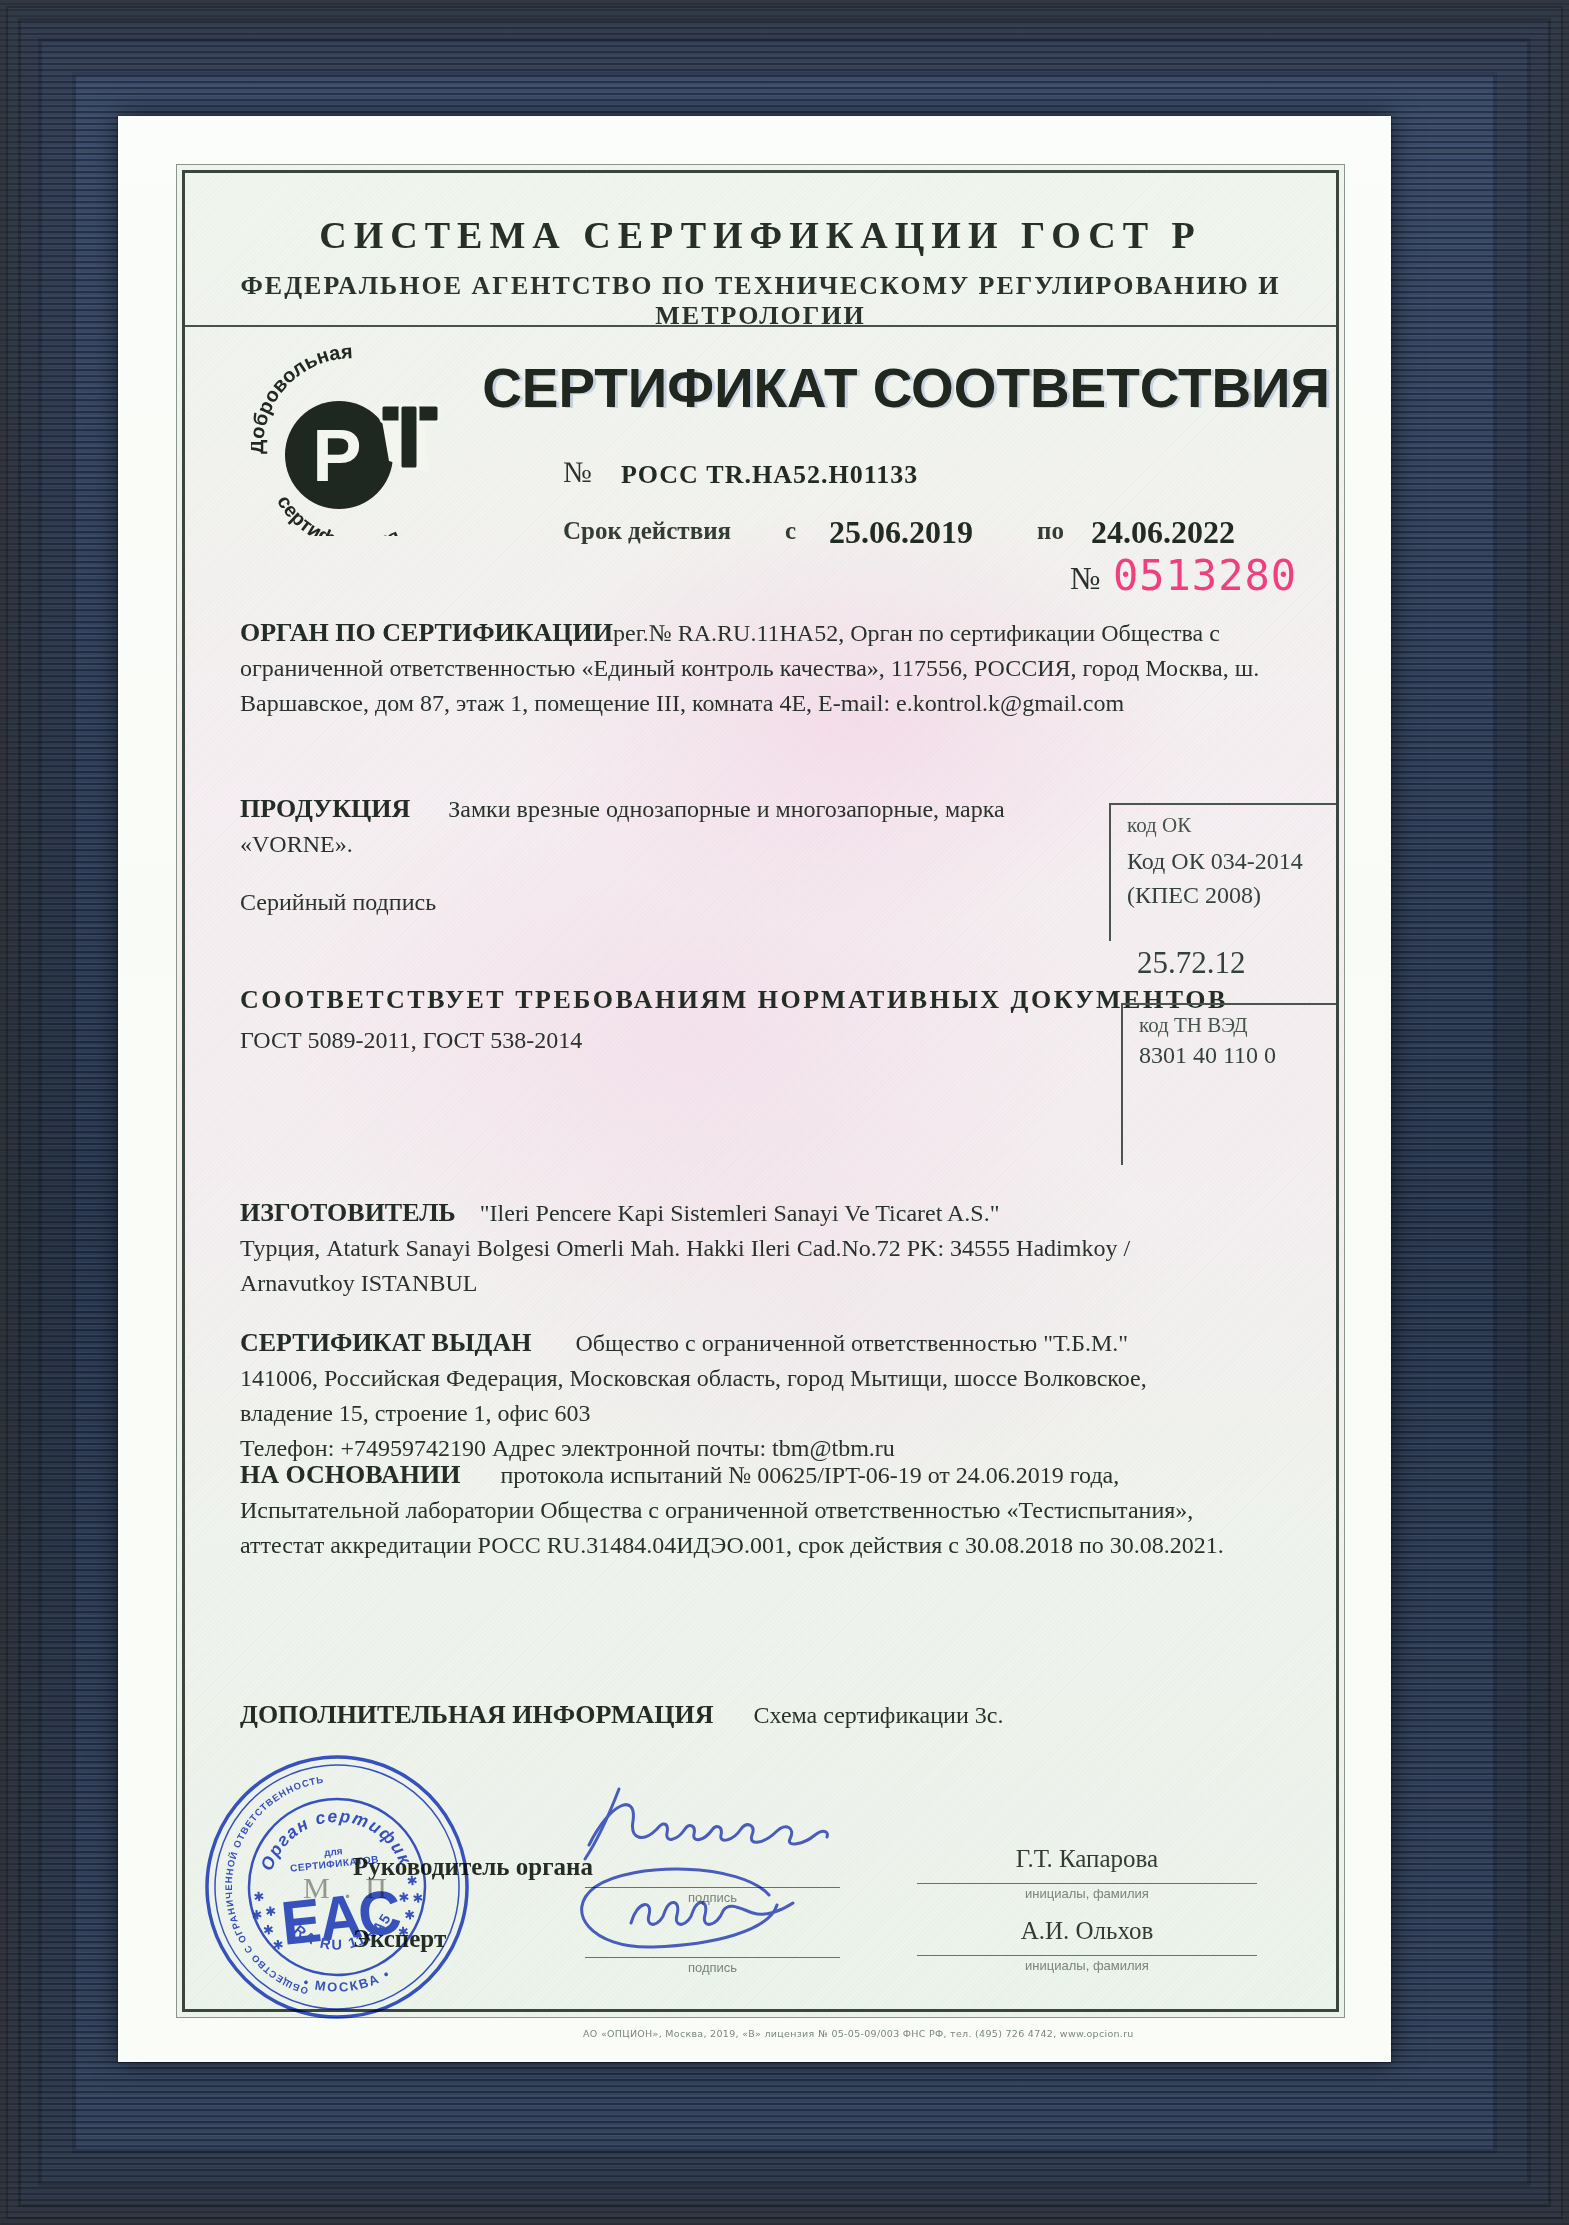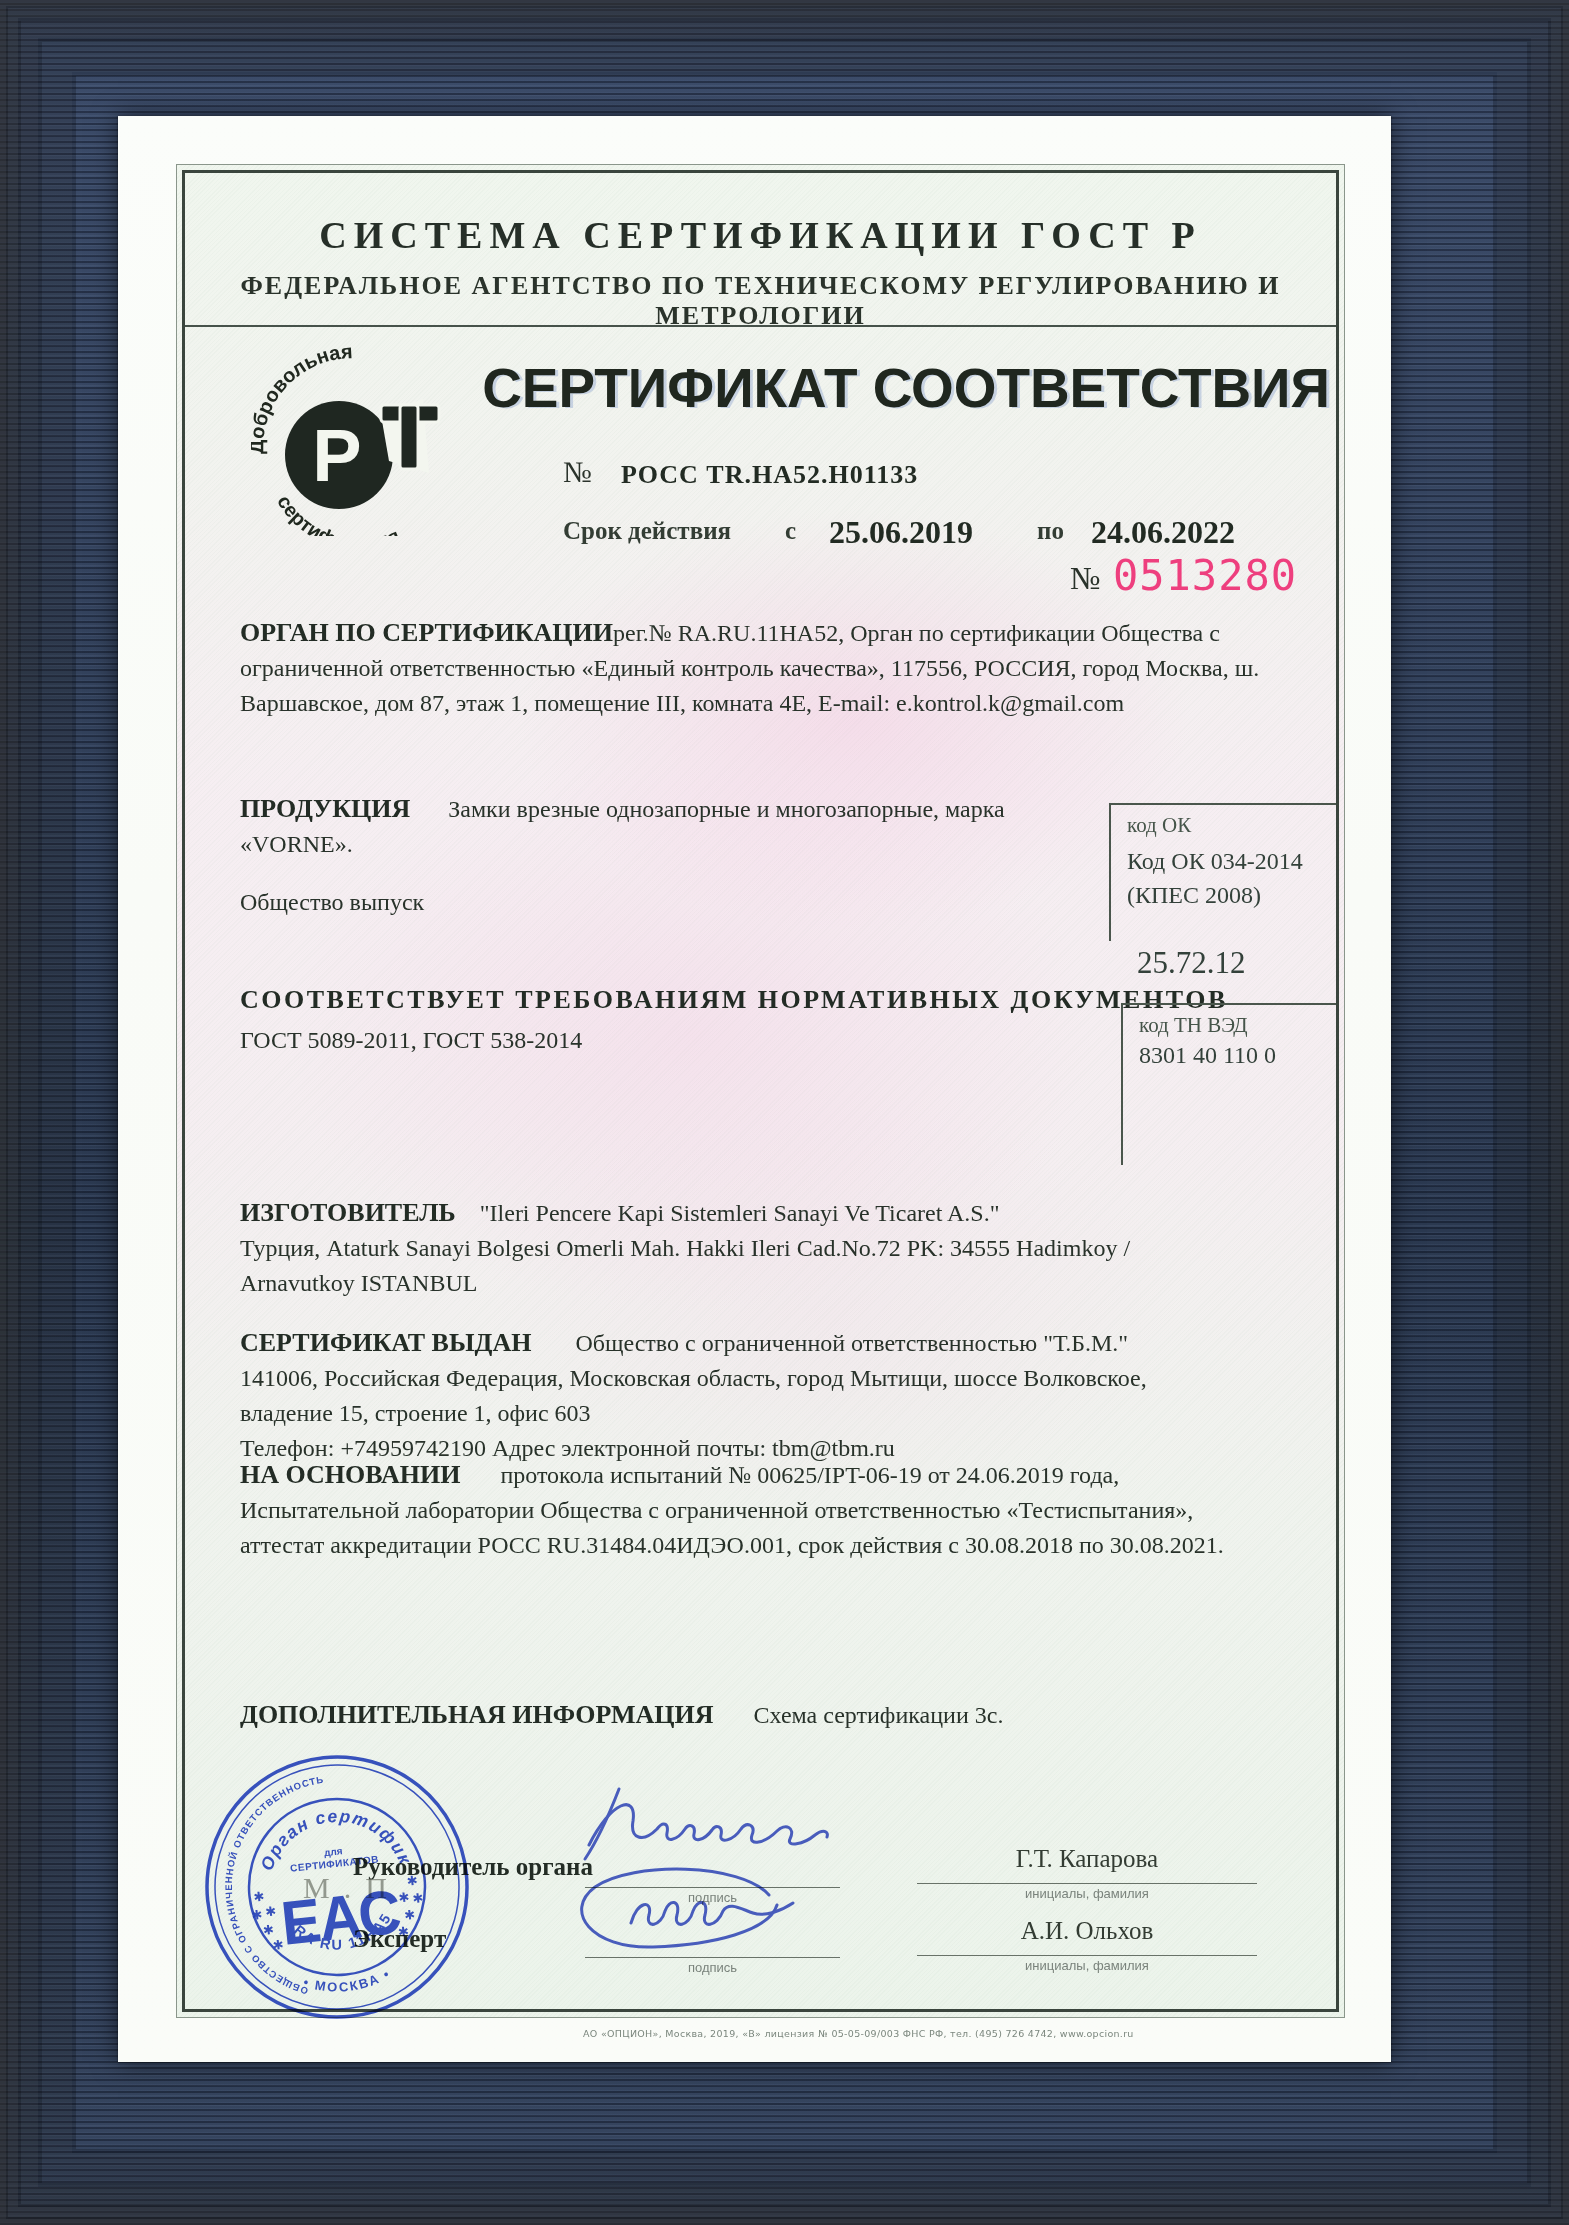--- a/index.html
+++ b/index.html
@@ -119,21 +119,21 @@
           <div class="abs" style="left:55px;top:442px;width:1090px;">
             <div class="line"><b class="lbl seclbl" style="text-align:right;">ОРГАН ПО СЕРТИФИКАЦИИ</b><span>рег.№ RA.RU.11HA52, Орган по сертификации Общества с</span></div>
             <div class="line">ограниченной ответственностью «Единый контроль качества», 117556, РОССИЯ, город Москва, ш.</div>
             <div class="line">Варшавское, дом 87, этаж 1, помещение III, комната 4Е, E-mail: e.kontrol.k@gmail.com</div>
           </div>
 
           <div class="abs" style="left:55px;top:618px;width:900px;">
             <div class="line"><b class="lbl seclbl" style="margin-right:38px;">ПРОДУКЦИЯ</b><span>Замки врезные однозапорные и многозапорные, марка</span></div>
             <div class="line">«VORNE».</div>
           </div>
-          <div class="abs line" style="left:55px;top:712px;">Общество выпуск</div>
+          <div class="abs line" style="left:55px;top:712px;">Серийный подпись</div>
 
           <div class="abs codes-box" style="left:924px;top:630px;right:0;height:128px;">
             <div class="k">код ОК</div>
             <div class="v" style="margin-top:6px;">Код ОК 034-2014</div>
             <div class="v">(КПЕС 2008)</div>
           </div>
           <div class="abs v" style="left:952px;top:772px;font-size:31px;color:#33413a;">25.72.12</div>
 
           <div class="abs lbl" style="left:55px;top:812px;font-size:26px;letter-spacing:2.5px;">СООТВЕТСТВУЕТ ТРЕБОВАНИЯМ НОРМАТИВНЫХ ДОКУМЕНТОВ</div>
           <div class="abs line" style="left:55px;top:850px;">ГОСТ 5089-2011, ГОСТ 538-2014</div>

